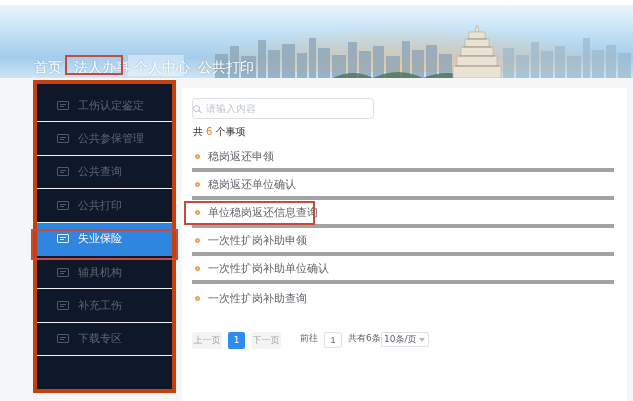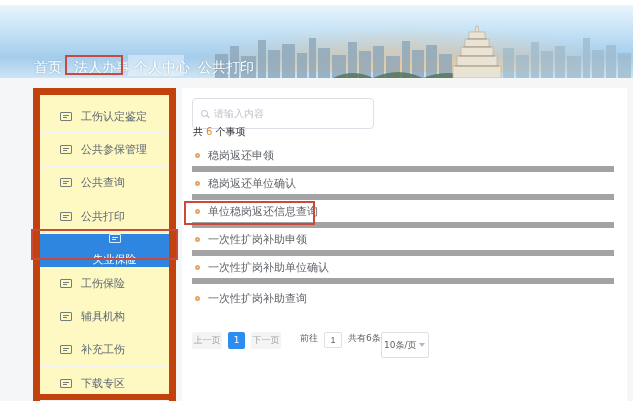--- a/index.html
+++ b/index.html
@@ -18,58 +18,58 @@
 
   
   .nav-tab { position:absolute; top:59px; font-size:14px; color:#ffffff; white-space:nowrap;
     text-shadow:0 0 2px rgba(60,110,160,.5); cursor:pointer; }
   .tab-bg { position:absolute; left:128px; top:55px; width:56px; height:21px;
     background:rgba(255,255,255,.42); }
 
   
   .content-bg { position:absolute; left:0; top:78px; width:633px; height:323px; background:#f4f6f8; }
 
-  .sidebar { position:absolute; left:33px; top:88px; width:143px; height:313px;
-    background:#fef9c3; border:7px solid #c2410c; padding-top:5px; }
+  .sidebar { position:absolute; left:33px; top:80px; width:143px; height:313px;
+    background:#0f172a; border:4px solid #c2410c; padding-top:5px; }
   .side-item { height:33.4px; display:flex; align-items:center; gap:9px; padding-left:20px;
     font-size:11px; color:#5c6770; border-bottom:1px solid #f3f3f3; cursor:pointer; }
-  .side-item.selected { background:#2e86e0; color:#fff; border-bottom-color:#2e86e0;flex-direction:column; }
+  .side-item.selected { background:#2e86e0; color:#fff; border-bottom-color:#2e86e0; }
   .mi { width:12px; height:9px; border:1px solid currentColor; border-radius:1px;
     position:relative; flex:0 0 auto; opacity:.85; }
   .mi::before { content:''; position:absolute; left:2px; right:2px; top:2px; height:1px; background:currentColor; }
   .mi::after  { content:''; position:absolute; left:2px; right:4px; bottom:2px; height:1px; background:currentColor; }
 
   .main { position:absolute; left:182px; top:88px; width:445px; height:313px; background:#fff; }
-  .search { position:absolute; left:10px; top:10px; width:182px; height:31px;
-    border:1px solid #dcdfe6; border-radius:4px; display:flex; align-items:center; padding-left:8px; gap:6px; background:#fff; }
+  .search { position:absolute; left:10px; top:10px; width:182px; height:21px;
+    border:1px solid #dcdfe6; border-radius:4px; display:flex; align-items:center; gap:6px; background:#fff; }
   .search-glass { width:7px; height:7px; border:1px solid #b9bec7; border-radius:50%; position:relative; flex:0 0 auto; }
   .search-glass::after { content:''; position:absolute; width:4px; height:1px; background:#b9bec7;
     right:-3px; bottom:-1px; transform:rotate(45deg); }
   .search input { border:none; outline:none; font-size:10px; color:#333; width:145px; background:transparent; }
   .search input::placeholder { color:#c0c4cc; }
 
   .summary { position:absolute; left:11px; top:37px; font-size:10px; color:#303133; }
   .summary .count { color:#f0821e; margin:0 3px; }
 
   .svc-list { position:absolute; left:10px; top:56px; width:422px; }
   .svc-row { height:28px; display:flex; align-items:center; gap:8px; padding-left:3px;
-    border-bottom:6px solid #a3a3a3; font-size:11px; color:#5f6368; cursor:pointer; }
+    border-bottom:4px solid #a3a3a3; font-size:11px; color:#5f6368; cursor:pointer; }
   .svc-row:last-child { border-bottom:none; }
   .bullet { width:5px; height:5px; border:2px solid #eea25f; border-radius:50%; background:#fdf3e8; flex:0 0 auto; }
 
   .pager { position:absolute; left:10px; top:244px; display:flex; align-items:flex-start; font-size:9px; color:#606266; }
   .pg-btn { width:30px; height:17px; line-height:17px; text-align:center; background:#f4f4f5;
     color:#a2a8af; border-radius:2px; margin-right:6px; cursor:pointer; }
   .pg-cur { width:17px; height:17px; line-height:17px; text-align:center; background:#2c8cf0;
     color:#fff; border-radius:2px; margin-right:6px; cursor:pointer; }
   .pg-goto { margin-left:13px; }
   .pg-input { width:18px; height:16px; border:1px solid #dcdfe6; border-radius:2px; text-align:center;
     font-size:9px; color:#606266; margin:0 6px; outline:none; }
   .pg-total { margin-right:0; }
-  .pg-size { width:48px; height:26px; border:1px solid #dcdfe6; border-radius:2px;
+  .pg-size { width:48px; height:15px; border:1px solid #dcdfe6; border-radius:2px;
     display:flex; align-items:center; justify-content:center; gap:3px; color:#606266; background:#fff; cursor:pointer; }
   .caret { width:0; height:0; border-left:3px solid transparent; border-right:3px solid transparent;
     border-top:4px solid #b4b9c0; }
 
   
   .anno { position:absolute; border:2px solid #c84a3d; background:transparent; z-index:20; pointer-events:none; }
   .anno-nav     { left:65px;  top:55px;  width:58px;  height:20px; }
   .anno-sidebar { left:31px;  top:229px; width:147px; height:31px; }
   .anno-item    { left:184px; top:201px; width:131px; height:24px; }
 </style>
@@ -156,24 +156,20 @@
     <div class="side-item">
       <span class="mi"></span>
       <span>公共打印</span>
     </div>
     <div class="side-item selected">
       <span class="mi"></span>
       <span>失业保险</span>
     </div>
     <div class="side-item">
       <span class="mi"></span>
-      <span>工伤保险</span>
-    </div>
-    <div class="side-item">
-      <span class="mi"></span>
       <span>辅具机构</span>
     </div>
     <div class="side-item">
       <span class="mi"></span>
       <span>补充工伤</span>
     </div>
     <div class="side-item">
       <span class="mi"></span>
       <span>下载专区</span>
     </div>

